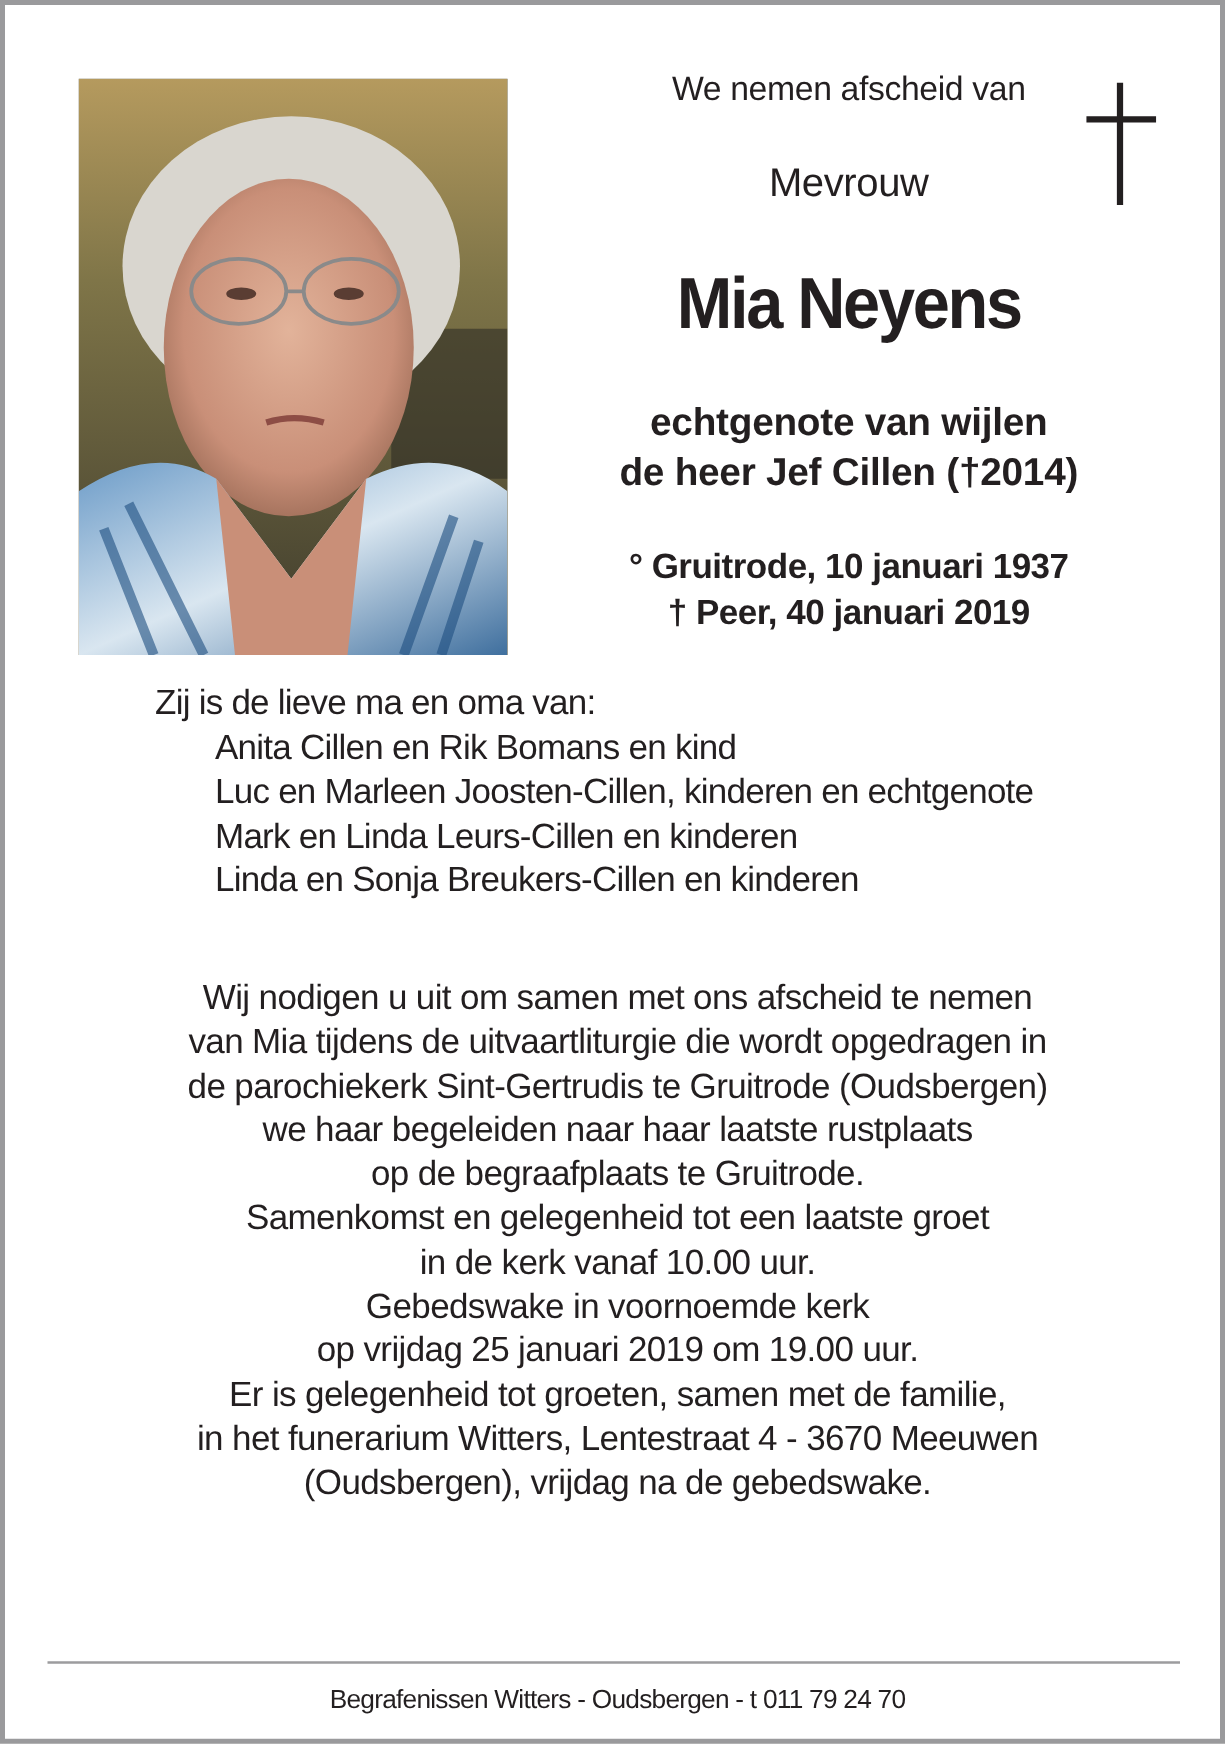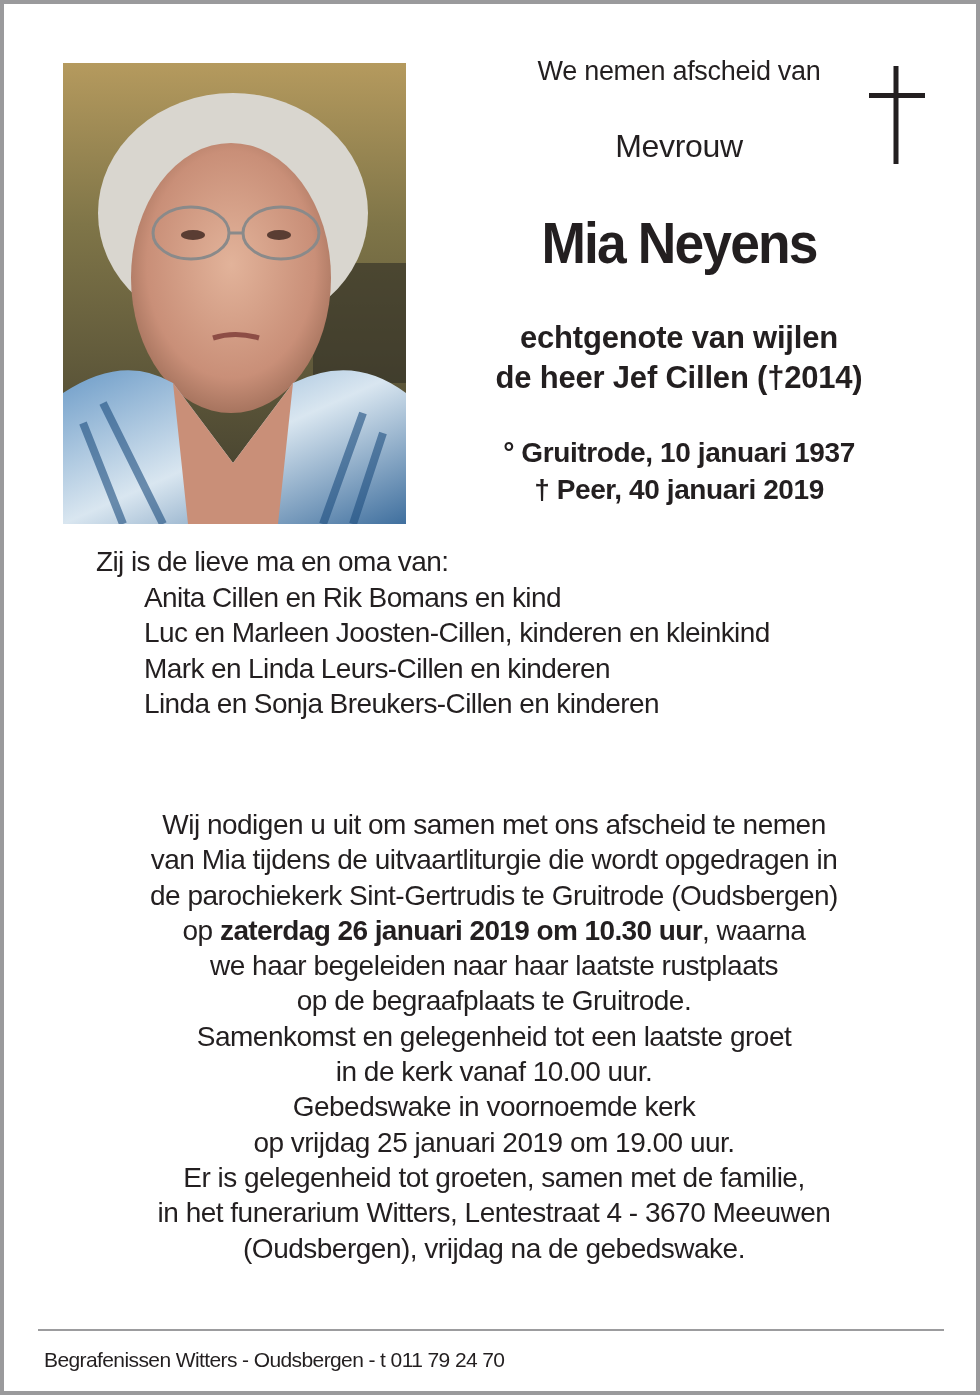--- a/index.html
+++ b/index.html
@@ -45,51 +45,50 @@
       letter-spacing: -0.4px;
       font-weight: bold;
     }
     .cross {
       position: absolute;
       left: 865px; top: 62px;
       width: 56px; height: 98px;
     }
     .family {
       position: absolute;
-      left: 92px; top: 540px;
+      left: 120px; top: 540px;
       font-size: 28px; line-height: 35.5px;
       letter-spacing: -0.6px;
     }
     .family .item { padding-left: 48px; }
     .invite {
       position: absolute;
       left: 40px; width: 900px; top: 776px;
       text-align: center;
       font-size: 28px; line-height: 35.3px;
       letter-spacing: -0.5px;
-      margin-top: 27px;
     }
     .invite b { font-weight: bold; letter-spacing: -0.6px; }
     .closing {
       position: absolute;
       left: 40px; width: 900px; top: 1254px;
       text-align: center;
       font-size: 28px; line-height: 35.5px;
       letter-spacing: -0.5px;
     }
     .divider {
       position: absolute;
       left: 34px; top: 1325px;
       width: 906px; height: 2px;
       background: #9c9c9e;
     }
     .footer {
       position: absolute;
       left: 40px; width: 900px; top: 1344px;
-      text-align: left;
+      text-align: center;
       font-size: 21px; letter-spacing: -0.6px;
     }
   </style>
 </head>
 <body>
 
 <div class="card">
 
   <div class="photo">
     <svg viewBox="0 0 343 461" preserveAspectRatio="none">
@@ -141,30 +140,29 @@
   </div>
 
   <div class="header-col dates">
     <div>° Gruitrode, 10 januari 1937</div>
     <div>† Peer, 40 januari 2019</div>
   </div>
 
   <div class="family">
     <div>Zij is de lieve ma en oma van:</div>
     <div class="item">Anita Cillen en Rik Bomans en kind</div>
-    <div class="item">Luc en Marleen Joosten-Cillen, kinderen en kleinkind</div>
+    <div class="item">Luc en Marleen Joosten-Cillen, kinderen en echtgenote</div>
     <div class="item">Mark en Linda Leurs-Cillen en kinderen</div>
     <div class="item">Linda en Sonja Breukers-Cillen en kinderen</div>
   </div>
 
   <div class="invite">
     <div>Wij nodigen u uit om samen met ons afscheid te nemen</div>
     <div>van Mia tijdens de uitvaartliturgie die wordt opgedragen in</div>
     <div>de parochiekerk Sint-Gertrudis te Gruitrode (Oudsbergen)</div>
-    <div><span>op </span><b>zaterdag 26 januari 2019 om 10.30 uur</b><span>, waarna</span></div>
     <div>we haar begeleiden naar haar laatste rustplaats</div>
     <div>op de begraafplaats te Gruitrode.</div>
     <div>Samenkomst en gelegenheid tot een laatste groet</div>
     <div>in de kerk vanaf 10.00 uur.</div>
     <div>Gebedswake in voornoemde kerk</div>
     <div>op vrijdag 25 januari 2019 om 19.00 uur.</div>
     <div>Er is gelegenheid tot groeten, samen met de familie,</div>
     <div>in het funerarium Witters, Lentestraat 4 - 3670 Meeuwen</div>
     <div>(Oudsbergen), vrijdag na de gebedswake.</div>
   </div>

